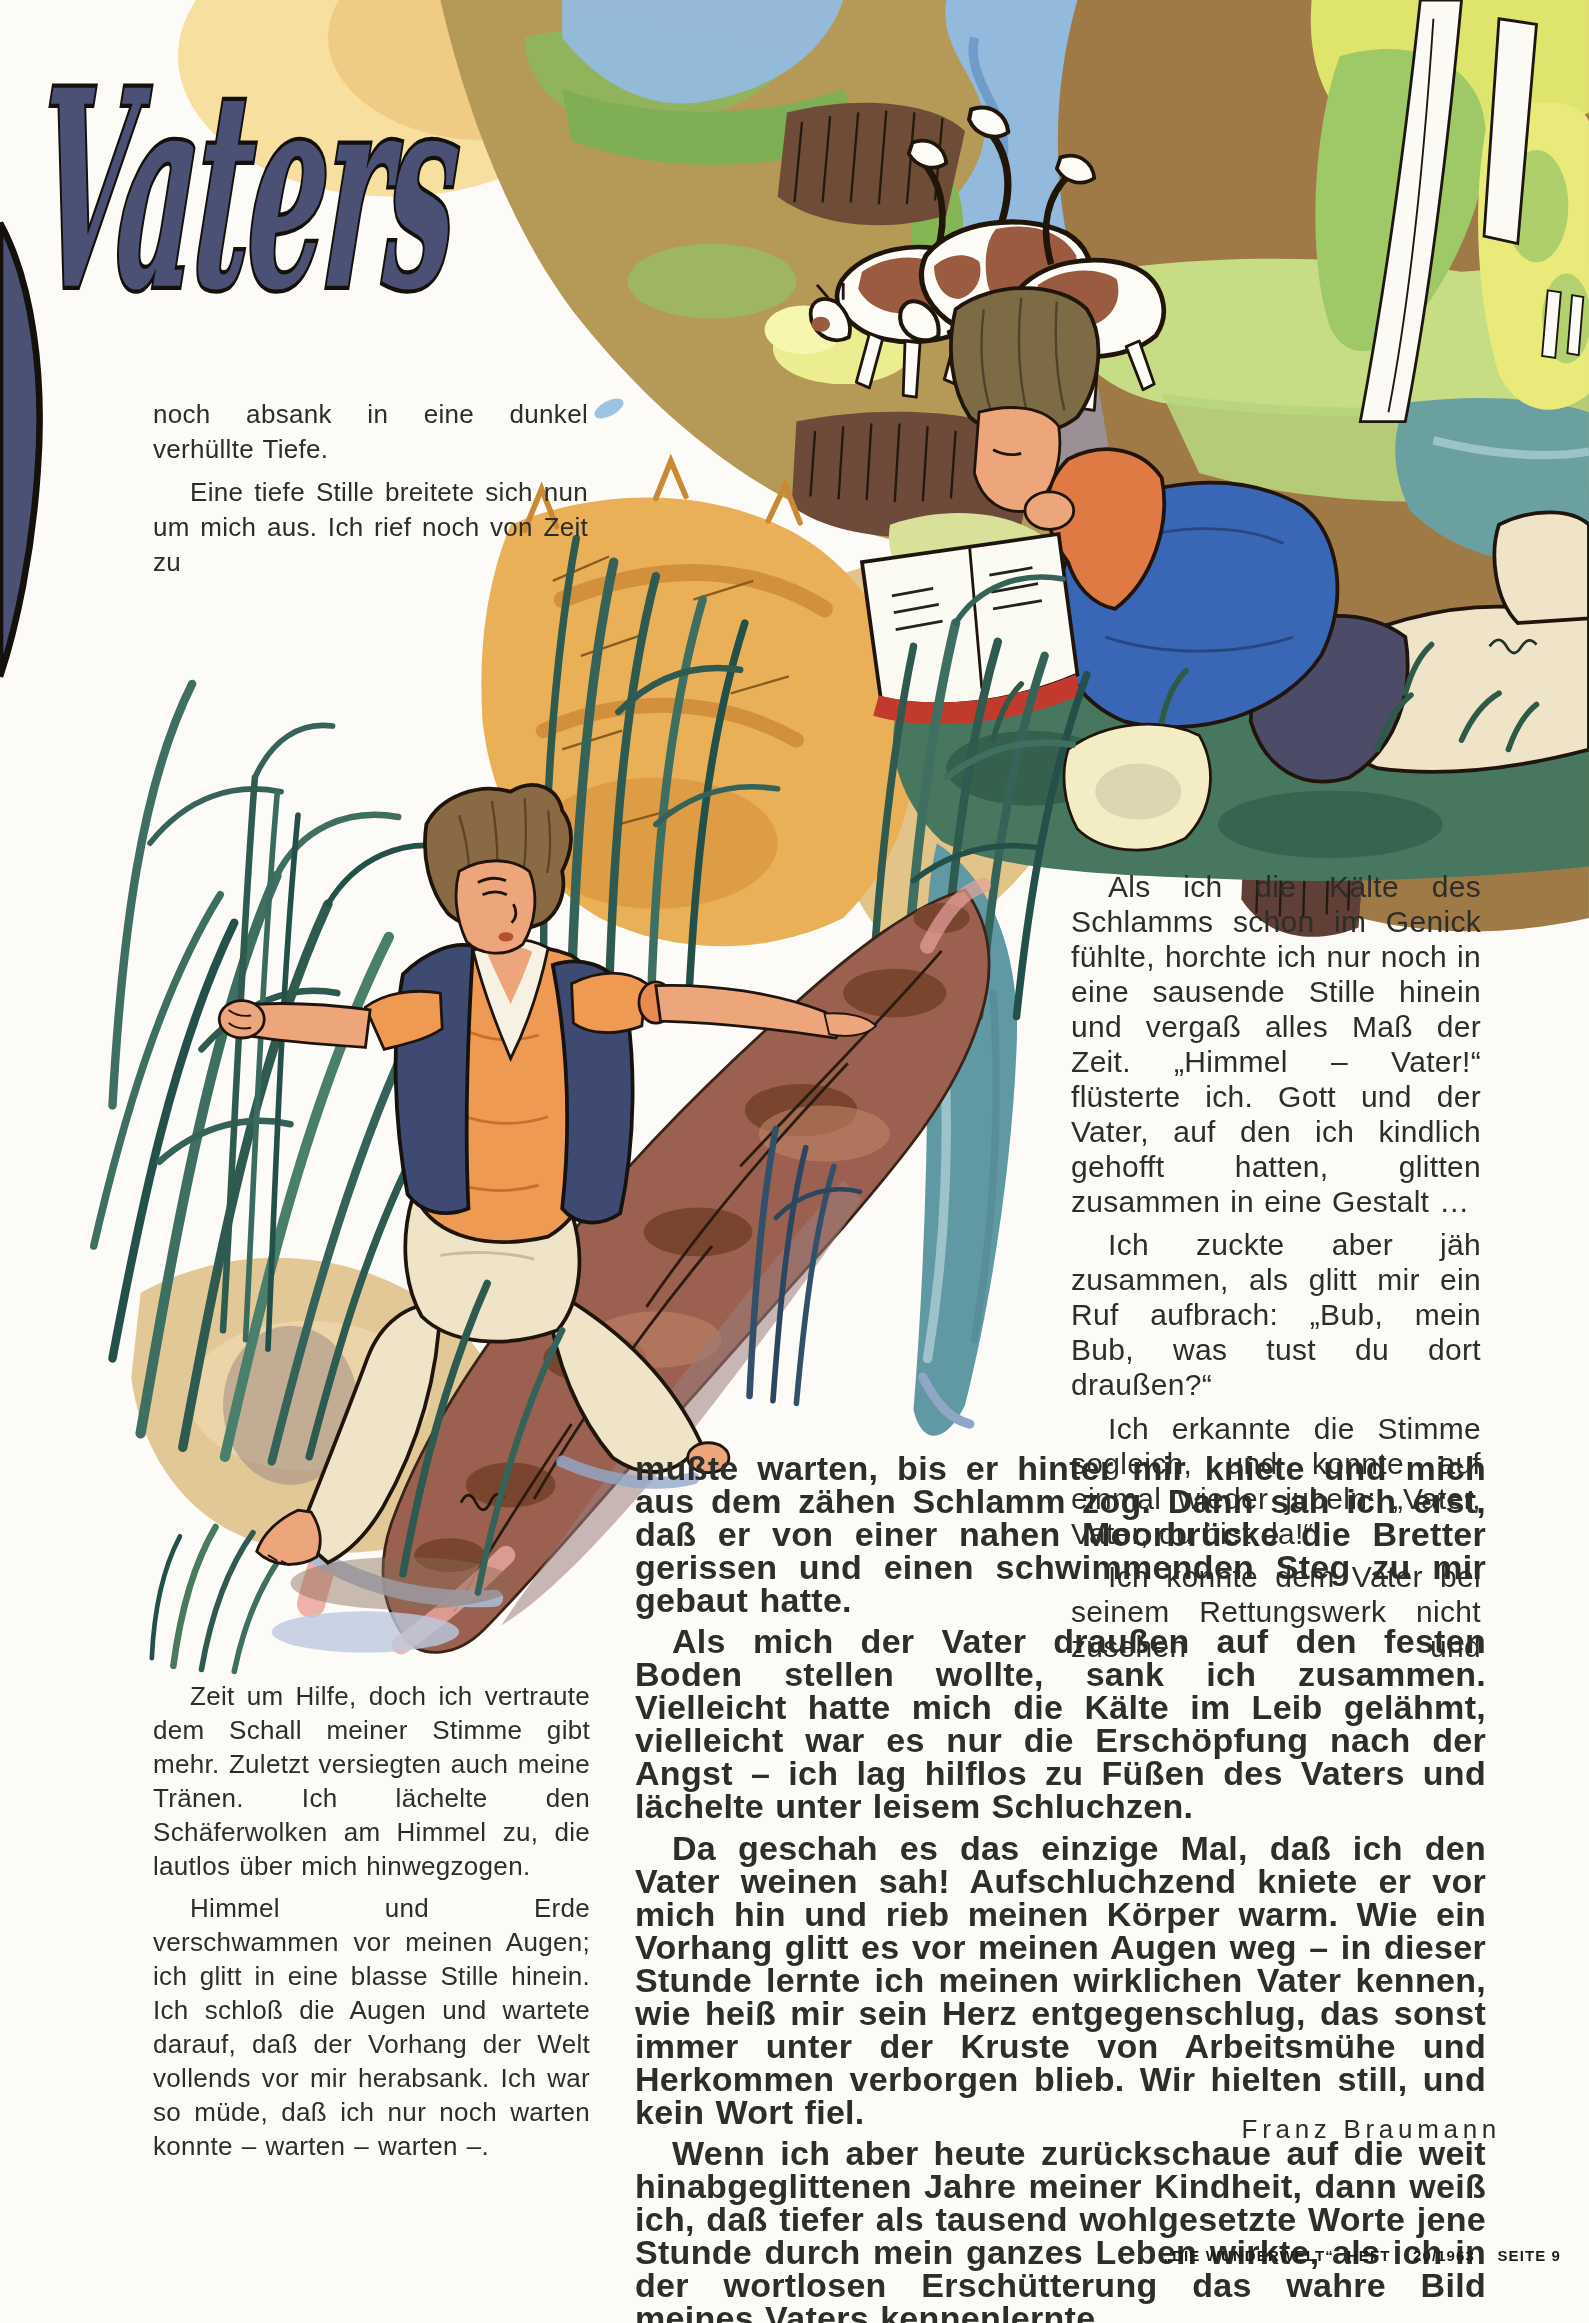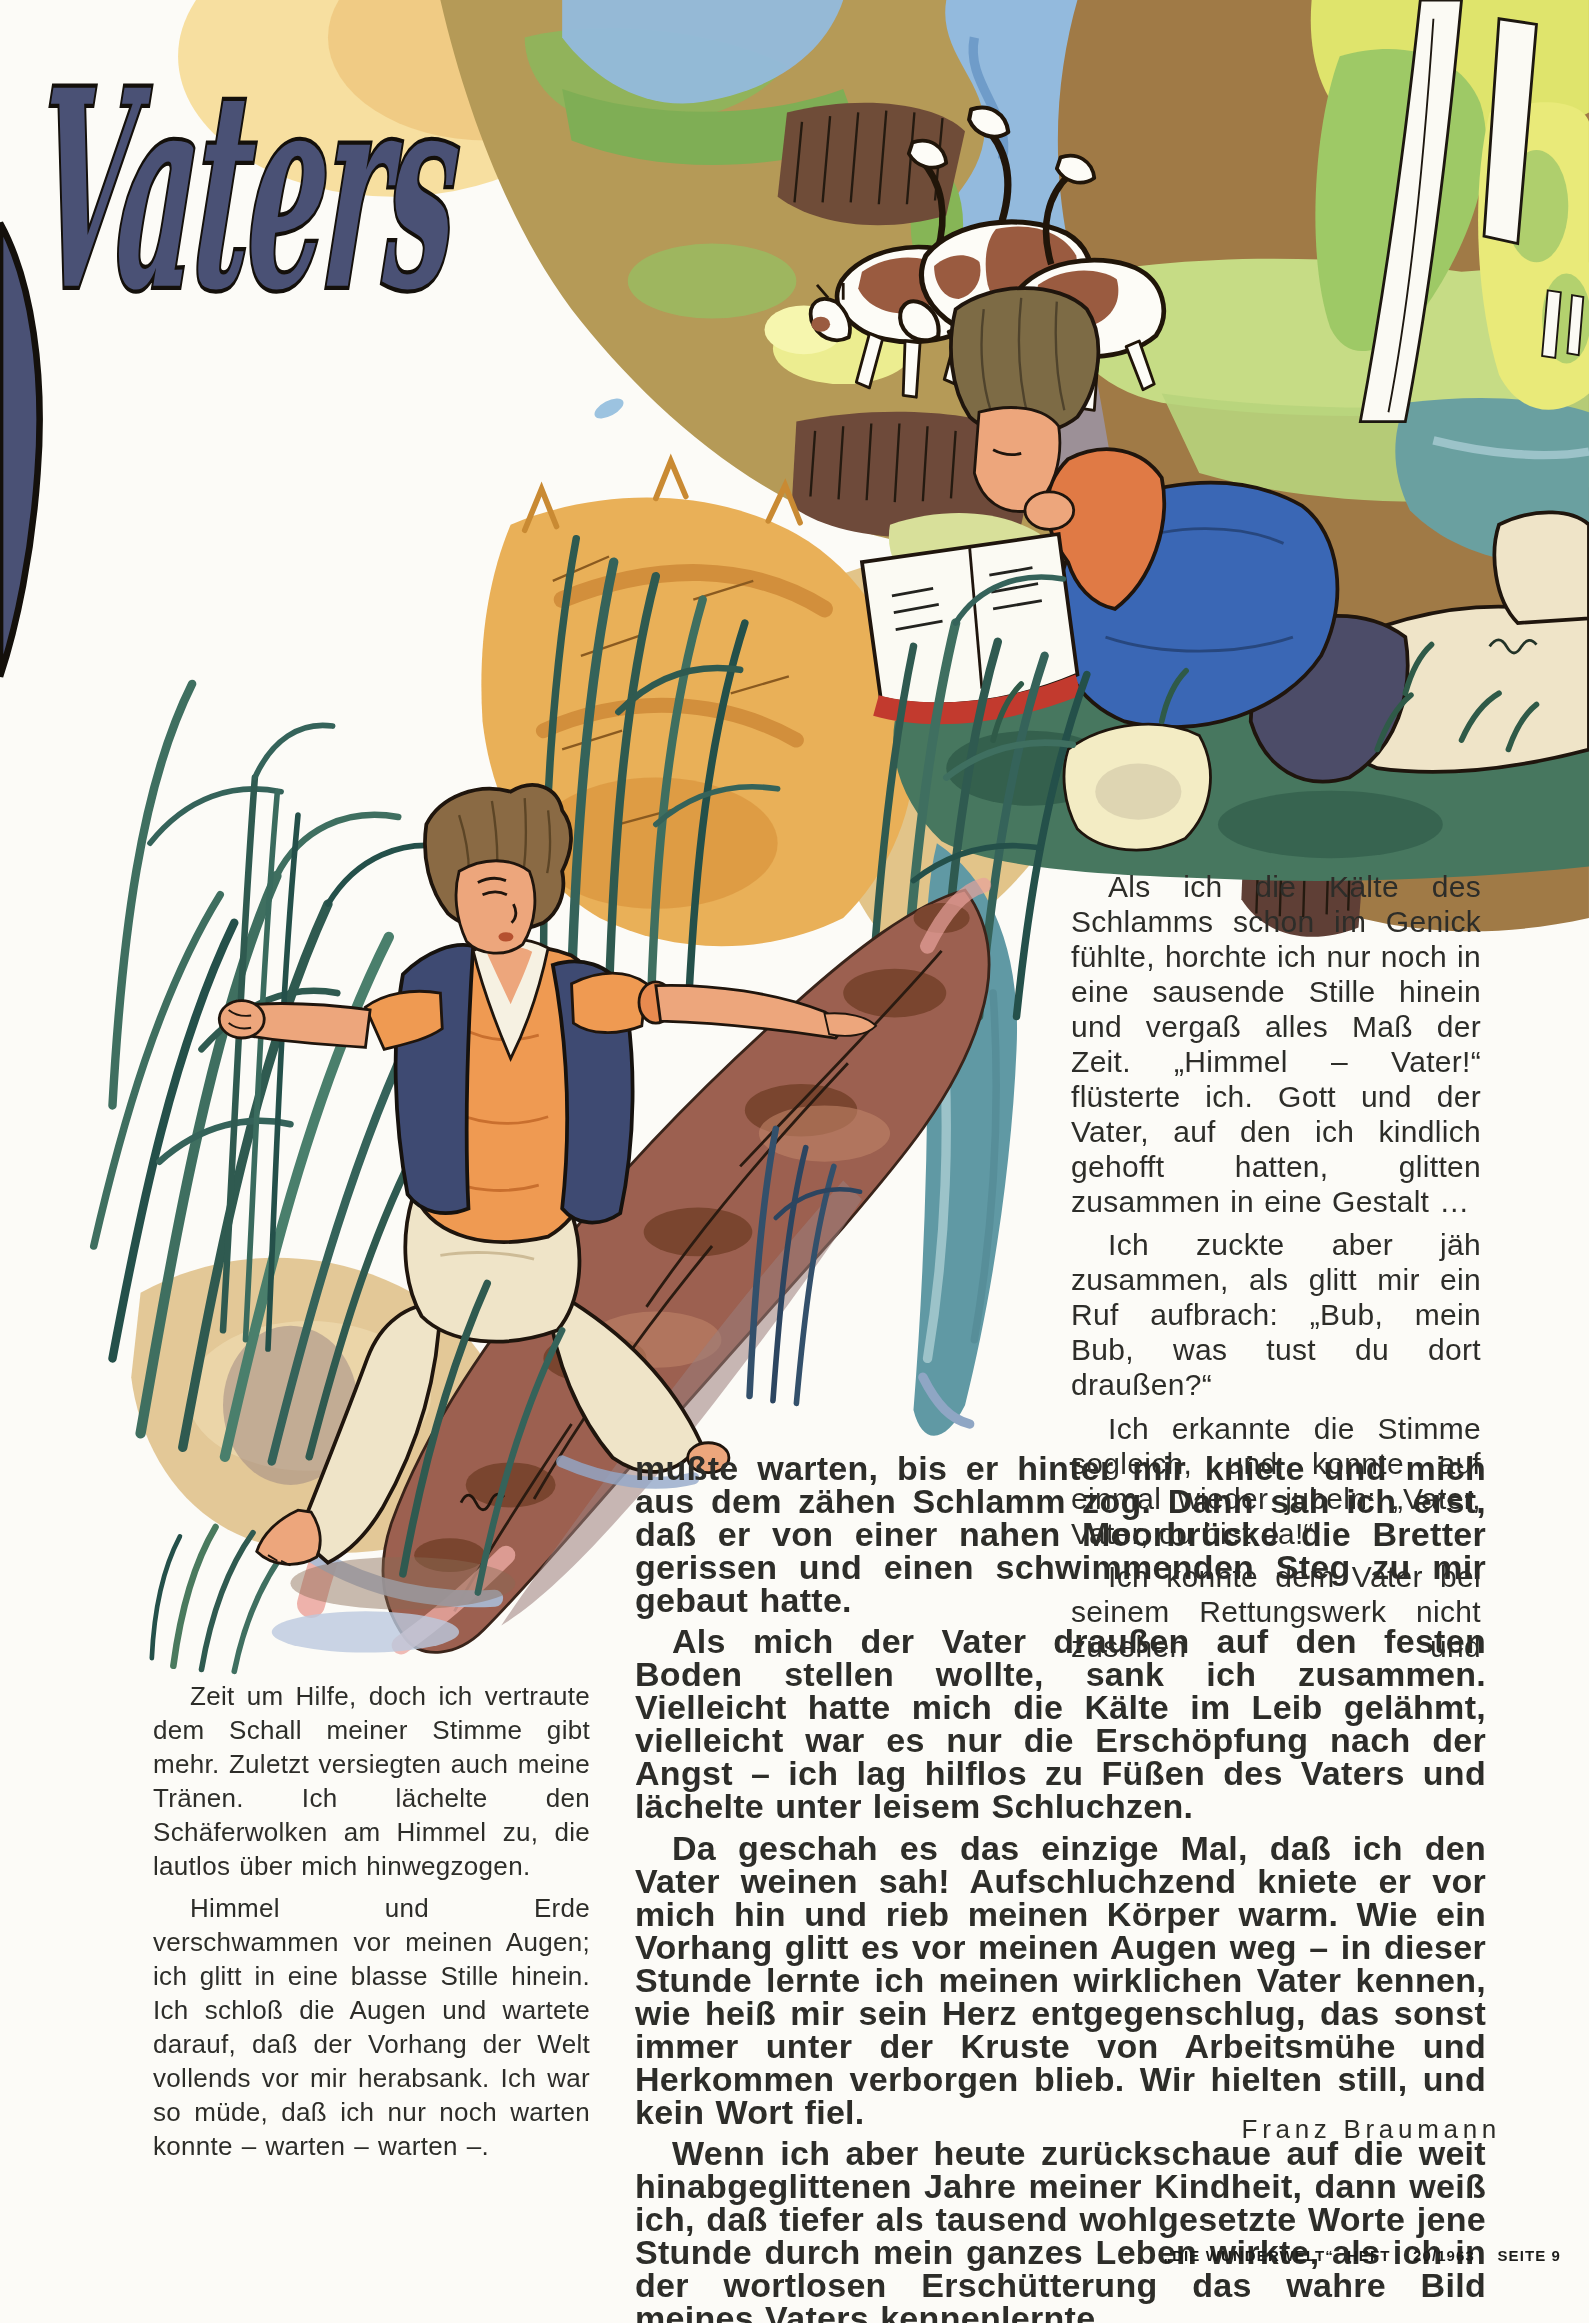--- a/index.html
+++ b/index.html
@@ -275,20 +275,24 @@
     <path d="M510,1700 C530,1600 560,1500 600,1420" stroke="#35635a" stroke-width="7"></path>
   </g>
 
   <g>
     <path d="M0,238 C34,300 48,400 40,505 C34,590 18,668 0,722 Z" fill="#4a5175" stroke="#14100b" stroke-width="7"></path>
     <ellipse cx="650" cy="436" rx="17" ry="8" fill="#9cc3e0" transform="rotate(-28 650 436)"></ellipse>
     <text x="55" y="305" font-family="DejaVu Serif, serif" font-style="italic" font-weight="bold" font-size="290" letter-spacing="-6" textLength="445" lengthAdjust="spacingAndGlyphs" stroke="#14100b" stroke-width="9" paint-order="stroke" transform="skewX(-4)" fill="#4a5175">Vaters</text>
   </g>
 </svg>
 
+  <div class="txt colA">
+    <p>noch absank in eine dunkel verhüllte Tiefe.</p>
+    <p class="ind stretch">Eine tiefe Stille breitete sich nun um mich aus. Ich rief noch von Zeit zu</p>
+  </div>
 
   <div class="txt colB">
     <p class="ind">Als ich die Kälte des Schlamms schon im Genick fühlte, horchte ich nur noch in eine sausende Stille hinein und vergaß alles Maß der Zeit. „Himmel – Vater!“ flüsterte ich. Gott und der Vater, auf den ich kindlich gehofft hatten, glitten zusammen in eine Gestalt …</p>
     <p class="ind">Ich zuckte aber jäh zusammen, als glitt mir ein Ruf aufbrach: „Bub, mein Bub, was tust du dort draußen?“</p>
     <p class="ind">Ich erkannte die Stimme sogleich, und konnte auf einmal wieder jubeln: „Vater, Vater, du bist da!“</p>
     <p class="ind stretch">Ich konnte dem Vater bei seinem Rettungswerk nicht zusehen und</p>
   </div>
 
   <div class="txt colC">
     <p>mußte warten, bis er hinter mir kniete und mich aus dem zähen Schlamm zog. Dann sah ich erst, daß er von einer nahen Moorbrücke die Bretter gerissen und einen schwimmenden Steg zu mir gebaut hatte.</p>

